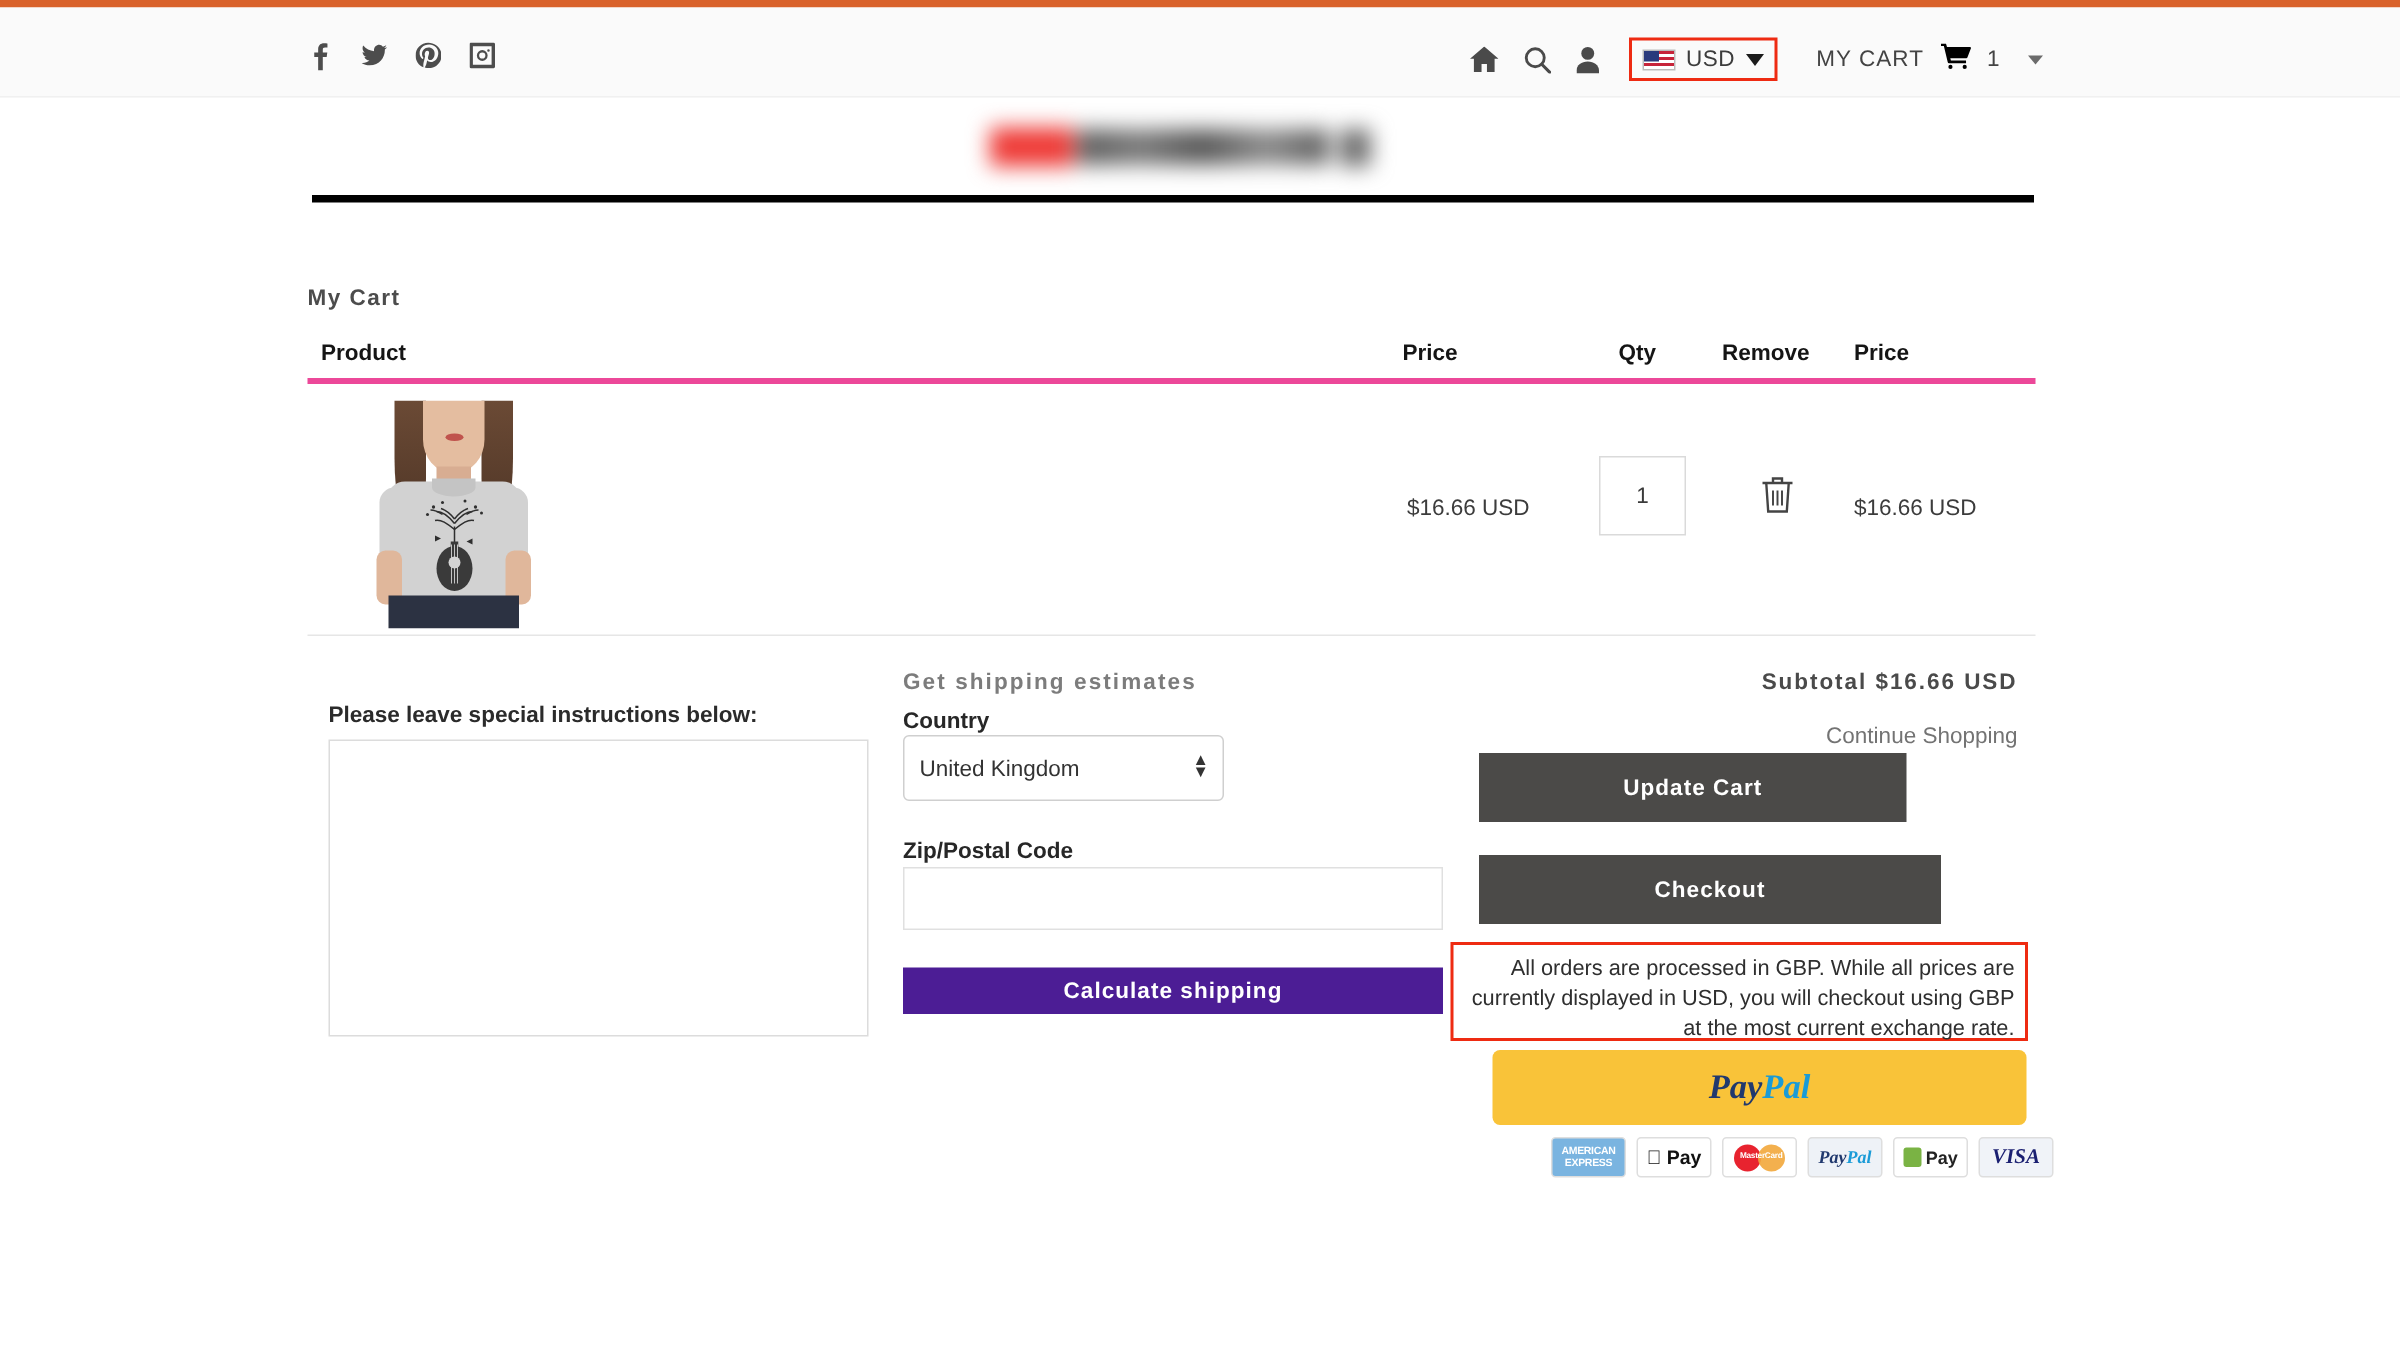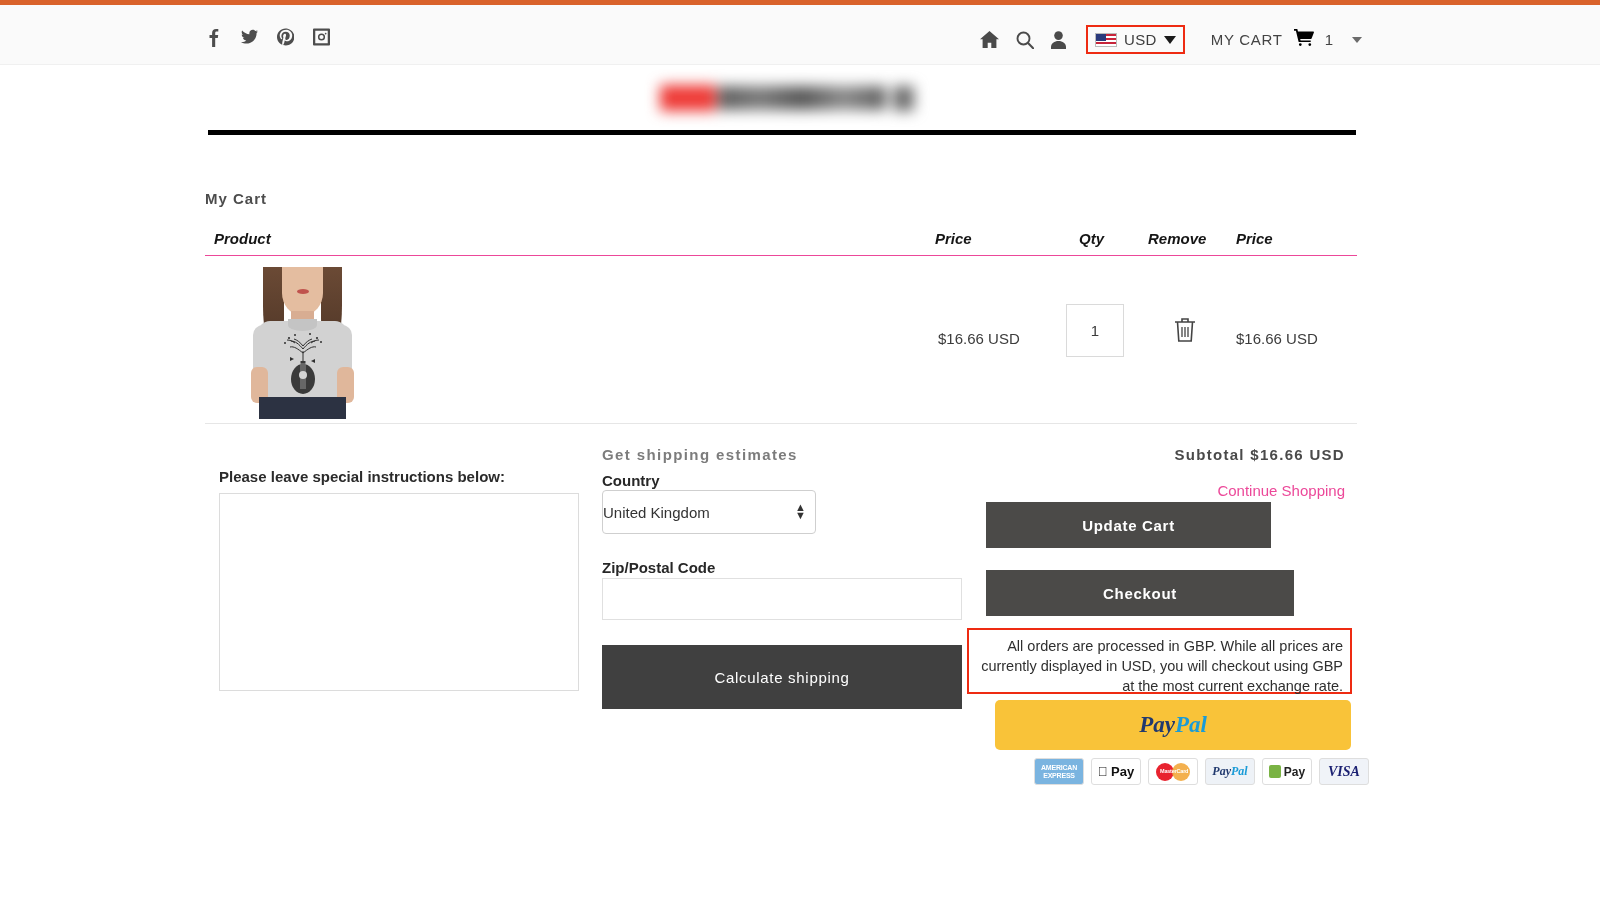--- a/index.html
+++ b/index.html
@@ -166,22 +166,21 @@
     letter-spacing: 1px;
   }
 
   
   .cart-table {
     position: absolute; left: 205px; top: 34px;
     width: 1152px;
   }
   .thead {
     position: relative; height: 32px;
-    border-bottom: 1px solid #ec4899;
-    font-style: italic;
+    border-bottom: 4px solid #ec4899;
   }
   .th {
     position: absolute; bottom: 8px;
     font-size: 15px; font-weight: bold; color: #151515;
   }
   .th-product { left: 9px; }
   .th-price1  { left: 730px; }
   .th-qty     { left: 874px; }
   .th-remove  { left: 943px; }
   .th-price2  { left: 1031px; }
@@ -277,20 +276,21 @@
     position: absolute; left: 602px; top: 34px;
     font-size: 15px; font-weight: bold; color: #272727;
   }
   .country-select {
     position: absolute; left: 602px; top: 52px;
     width: 214px; height: 44px;
     border: 1px solid #cfcfcf; border-radius: 4px;
     background: #fff;
     font-family: "Liberation Sans", sans-serif;
     font-size: 15px; color: #333;
+    padding-left: 10px;
     appearance: none; -webkit-appearance: none;
     cursor: pointer;
   }
   .sel-arrows {
     position: absolute; left: 795px; top: 65px;
     pointer-events: none; color: #333;
     font-size: 11px; line-height: 8px; text-align: center;
   }
   .zip-label {
     position: absolute; left: 602px; top: 121px;
@@ -298,35 +298,35 @@
   }
   .zip-input {
     position: absolute; left: 602px; top: 140px;
     width: 360px; height: 42px;
     border: 1px solid #e0e0e0; background: #fff;
     font-family: "Liberation Sans", sans-serif; font-size: 15px;
     padding: 0 10px; outline: none;
   }
   .calc-btn {
     position: absolute; left: 602px; top: 207px;
-    width: 360px; height: 64px;
-    background: #404040; color: #fff;
+    width: 360px; height: 31px;
+    background: #4c1d95; color: #fff;
     border: none; cursor: pointer;
     font-family: "Liberation Sans", sans-serif;
-    font-size: 15px; font-weight: normal; letter-spacing: .7px;
+    font-size: 15px; font-weight: bold; letter-spacing: .7px;
   }
 
   .subtotal {
     position: absolute; right: 255px; top: 8px;
     font-size: 15px; font-weight: bold; color: #4a4a4a;
     letter-spacing: 1.3px;
   }
   .continue-shop {
     position: absolute; right: 255px; top: 44px;
-    font-size: 15px; color: #ec4899; cursor: pointer;
+    font-size: 15px; color: #737373; cursor: pointer;
   }
   .update-btn {
     position: absolute; left: 986px; top: 64px;
     width: 285px; height: 46px;
     background: #4b4a48; color: #fff;
     border: none; cursor: pointer;
     font-family: "Liberation Sans", sans-serif;
     font-size: 15px; font-weight: bold; letter-spacing: .7px;
   }
   .checkout-btn {

